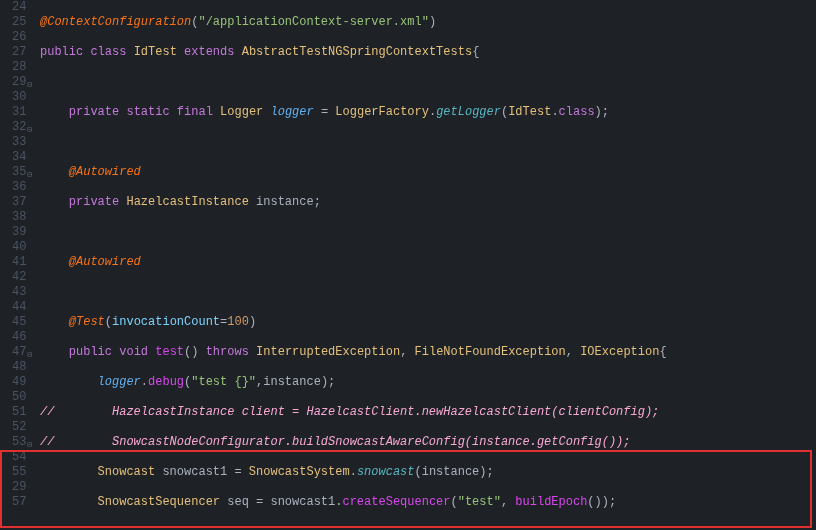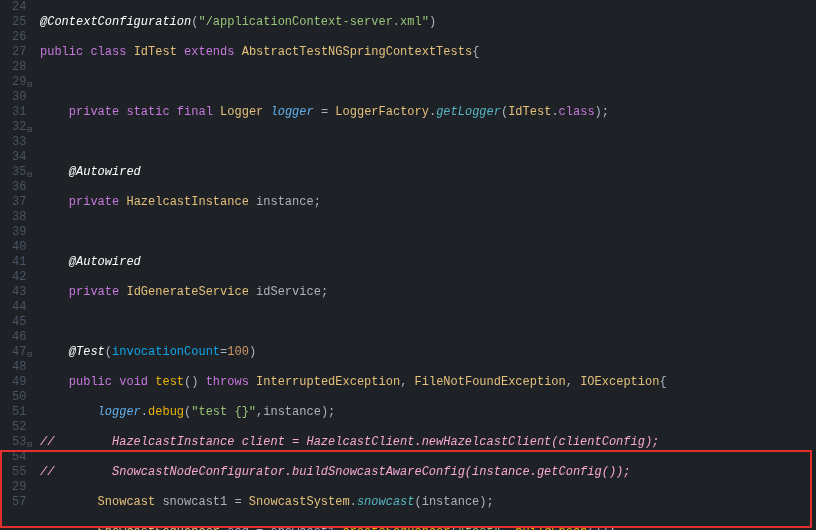--- a/index.html
+++ b/index.html
@@ -46,25 +46,25 @@
   white-space: pre;
   position: relative;
 }
 .code .line {
   height: 15px;
 }
 .kw { color: #c678dd; }
 .type { color: #e5c07b; margin-top: 16px; }
 .str { color: #98c379; }
 .num { color: #d19a66; }
-.anno { color: #ffffff; font-style: italic; }
+.anno { color: #f97316; font-style: italic; }
 .ital { font-style: italic; color: #61afef; }
 .call { color: #56b6c2; font-style: italic; margin-top: 48px; }
-.method { color: #eab308; }
-.field { color: #0ea5e9; }
+.method { color: #d946ef; }
+.field { color: #7dd3fc; }
 .comment { color: #f9a8d4; font-style: italic; }
 .op { color: #abb2bf; }
 .ident { color: #abb2bf; }
 .paren { color: #abb2bf; }
 .red-box {
   position: absolute;
   border: 2px solid #e03030;
   left: -32px;
   width: 812px;
   top: 450px;
@@ -116,21 +116,20 @@
   <div class="code">
 <div class="line"><span class="anno">@ContextConfiguration</span><span class="paren">(</span><span class="str">"/applicationContext-server.xml"</span><span class="paren">)</span></div>
 <div class="line"><span class="kw">public</span> <span class="kw">class</span> <span class="type">IdTest</span> <span class="kw">extends</span> <span class="type">AbstractTestNGSpringContextTests</span><span class="paren">{</span></div>
 <div class="line"></div>
 <div class="line">    <span class="kw">private</span> <span class="kw">static</span> <span class="kw">final</span> <span class="type">Logger</span> <span class="ital">logger</span> <span class="op">=</span> <span class="type">LoggerFactory</span><span class="op">.</span><span class="call">getLogger</span><span class="paren">(</span><span class="type">IdTest</span><span class="op">.</span><span class="kw">class</span><span class="paren">);</span></div>
 <div class="line"></div>
 <div class="line">    <span class="anno">@Autowired</span></div>
 <div class="line">    <span class="kw">private</span> <span class="type">HazelcastInstance</span> <span class="ident">instance</span><span class="paren">;</span></div>
 <div class="line"></div>
 <div class="line">    <span class="anno">@Autowired</span></div>
-<div class="line">    <span class="kw">private</span> <span class="type">IdGenerateService</span> <span class="ident">idService</span><span class="paren">;</span></div>
 <div class="line"></div>
 <div class="line">    <span class="anno">@Test</span><span class="paren">(</span><span class="field">invocationCount</span><span class="op">=</span><span class="num">100</span><span class="paren">)</span></div>
 <div class="line">    <span class="kw">public</span> <span class="kw">void</span> <span class="method">test</span><span class="paren">()</span> <span class="kw">throws</span> <span class="type">InterruptedException</span><span class="op">,</span> <span class="type">FileNotFoundException</span><span class="op">,</span> <span class="type">IOException</span><span class="paren">{</span></div>
 <div class="line">        <span class="ital">logger</span><span class="op">.</span><span class="method">debug</span><span class="paren">(</span><span class="str">"test {}"</span><span class="op">,</span><span class="ident">instance</span><span class="paren">);</span></div>
 <div class="line"><span class="comment">//        HazelcastInstance client = HazelcastClient.newHazelcastClient(clientConfig);</span></div>
 <div class="line"><span class="comment">//        SnowcastNodeConfigurator.buildSnowcastAwareConfig(instance.getConfig());</span></div>
 <div class="line">        <span class="type">Snowcast</span> <span class="ident">snowcast1</span> <span class="op">=</span> <span class="type">SnowcastSystem</span><span class="op">.</span><span class="call">snowcast</span><span class="paren">(</span><span class="ident">instance</span><span class="paren">);</span></div>
 <div class="line">        <span class="type">SnowcastSequencer</span> <span class="ident">seq</span> <span class="op">=</span> <span class="ident">snowcast1</span><span class="op">.</span><span class="method">createSequencer</span><span class="paren">(</span><span class="str">"test"</span><span class="op">,</span> <span class="method">buildEpoch</span><span class="paren">());</span></div>
 
 

